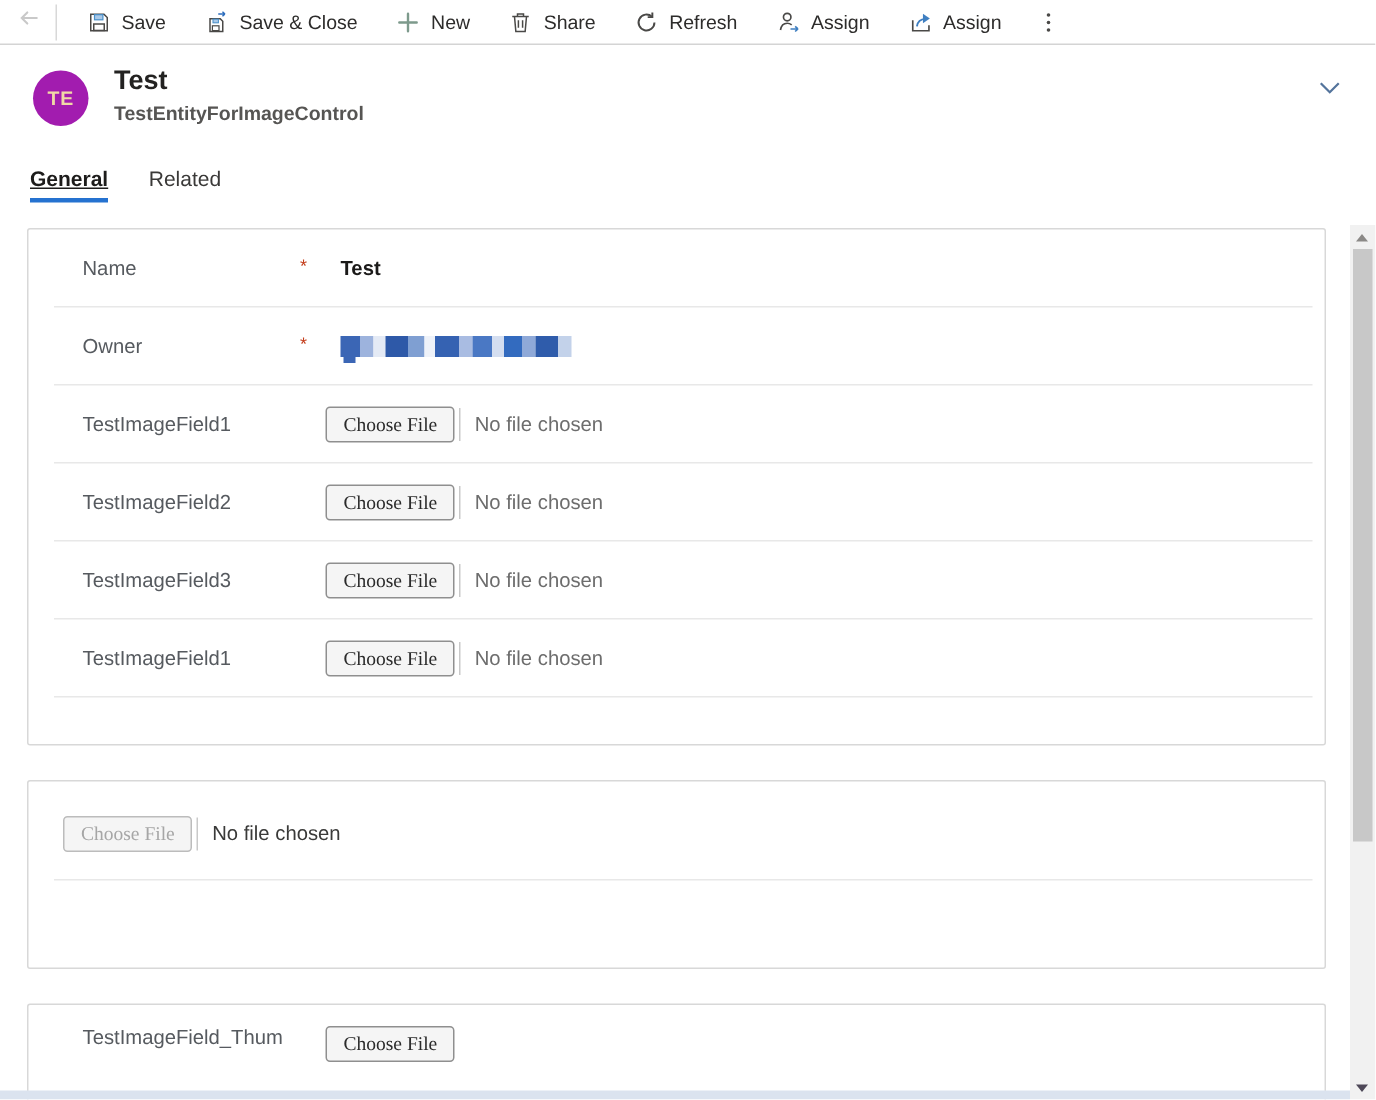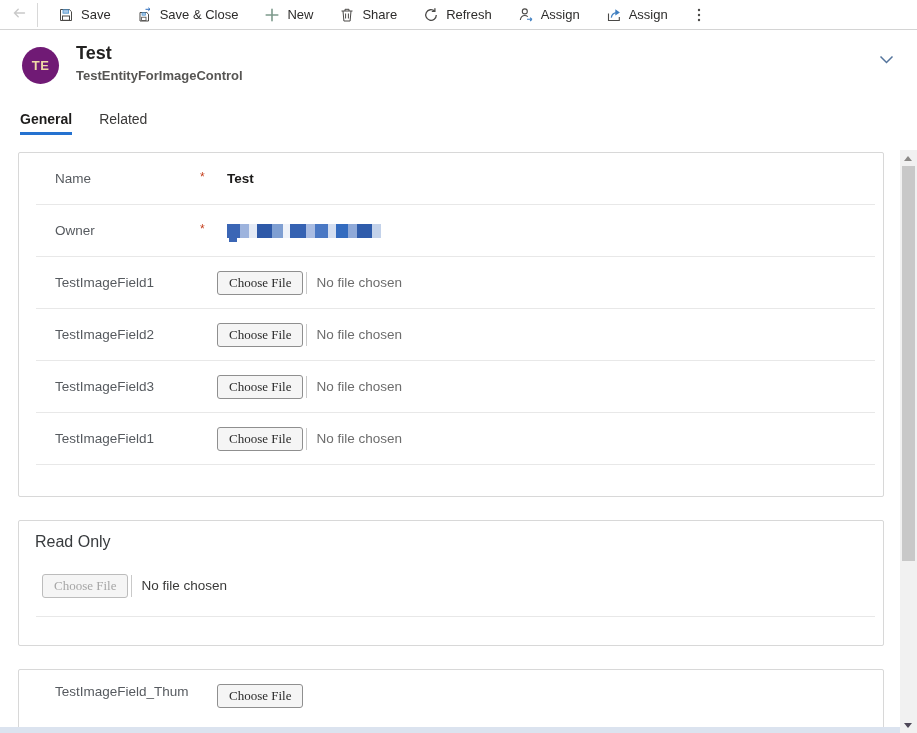--- a/index.html
+++ b/index.html
@@ -10,31 +10,31 @@
   
   .commandbar { height:30px; display:flex; align-items:center; border-bottom:1px solid #d4d4d4; background:#fff; }
   .back-btn { width:37px; height:30px; display:flex; align-items:center; justify-content:center; cursor:pointer; }
   .cmd-divider { width:1px; height:24px; background:#d8d8d8; }
   .cmd { display:flex; align-items:center; gap:7px; padding:0 13px; height:30px; font-size:13px; color:#2d2c2b; cursor:pointer; white-space:nowrap; }
   .cmd svg { display:block; }
   .cmd-more { padding:0 10px; }
 
   
   .rec-header { position:relative; height:70px; padding:10px 0 0 22px; display:flex; }
-  .avatar { width:37px; height:37px; border-radius:50%; background:#701a75; color:#f0d9a6;
+  .avatar { width:37px; height:37px; border-radius:50%; background:#a21caf; color:#f0d9a6;
     font-size:13px; font-weight:700; display:flex; align-items:center; justify-content:center; margin-top:7px; letter-spacing:.5px; }
   .htext { margin-left:17px; }
   .rec-title { font-size:18px; font-weight:700; color:#232221; margin-top:3px; }
   .rec-subtitle { font-size:13px; font-weight:700; color:#565553; margin-top:4px; }
   .chevron-btn { position:absolute; right:22px; top:22px; cursor:pointer; }
 
   
   .tabs { display:flex; gap:27px; padding-left:20px; height:35px; align-items:flex-end; }
   .tab { font-size:14px; padding-bottom:8px; cursor:pointer; }
-  .tab.active { font-weight:700; color:#1d1c1b; border-bottom:3px solid #2572d0; padding-bottom:5px; }
+  .tab.active { font-weight:700; color:#1d1c1b; border-bottom:3px solid #2572d0; padding-bottom:5px;text-decoration:underline; }
   .tab.inactive { color:#3a3938; }
 
   
   .content { position:absolute; top:141px; left:0; right:0; bottom:0; overflow:hidden; background:#fff; }
   .card { margin:0 33px 0 18px; border:1px solid #d8d8d8; border-radius:2px; background:#fff; }
   .card-main { margin-top:11px; height:345px; }
   .card-ro { margin-top:23px; height:126px; }
   .card-thumb { margin-top:23px; height:180px; }
 
   .frow { display:flex; align-items:center; height:52px; margin:0 8px 0 17px;
@@ -258,21 +258,20 @@
         <div class="flabel wide">TestImageField1</div>
         <div class="file-input">
           <button class="file-btn">Choose File</button>
           <span class="file-sep"></span>
           <span class="file-text">No file chosen</span>
         </div>
       </div>
     </div>
 
     <div class="card card-ro">
-      <div class="sec-heading">Read Only</div>
       <div class="ro-row">
         <div class="file-input">
           <button class="file-btn" disabled="">Choose File</button>
           <span class="file-sep"></span>
           <span class="file-text dark">No file chosen</span>
         </div>
       </div>
     </div>
 
     <div class="card card-thumb">

